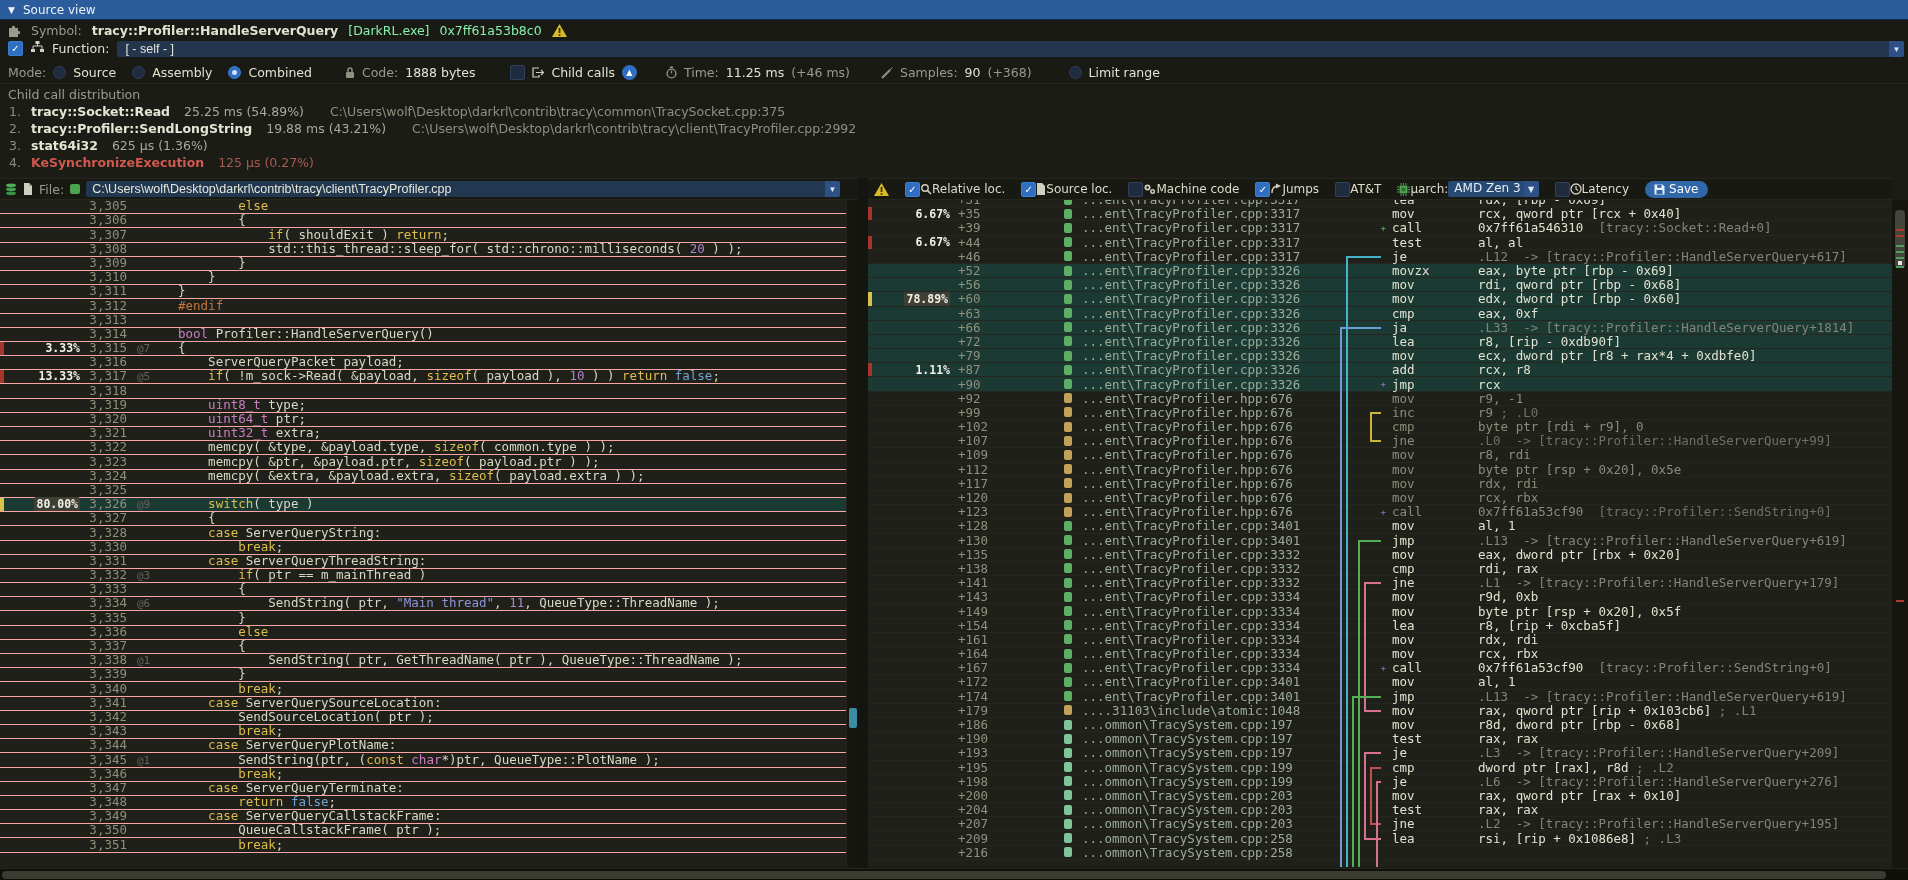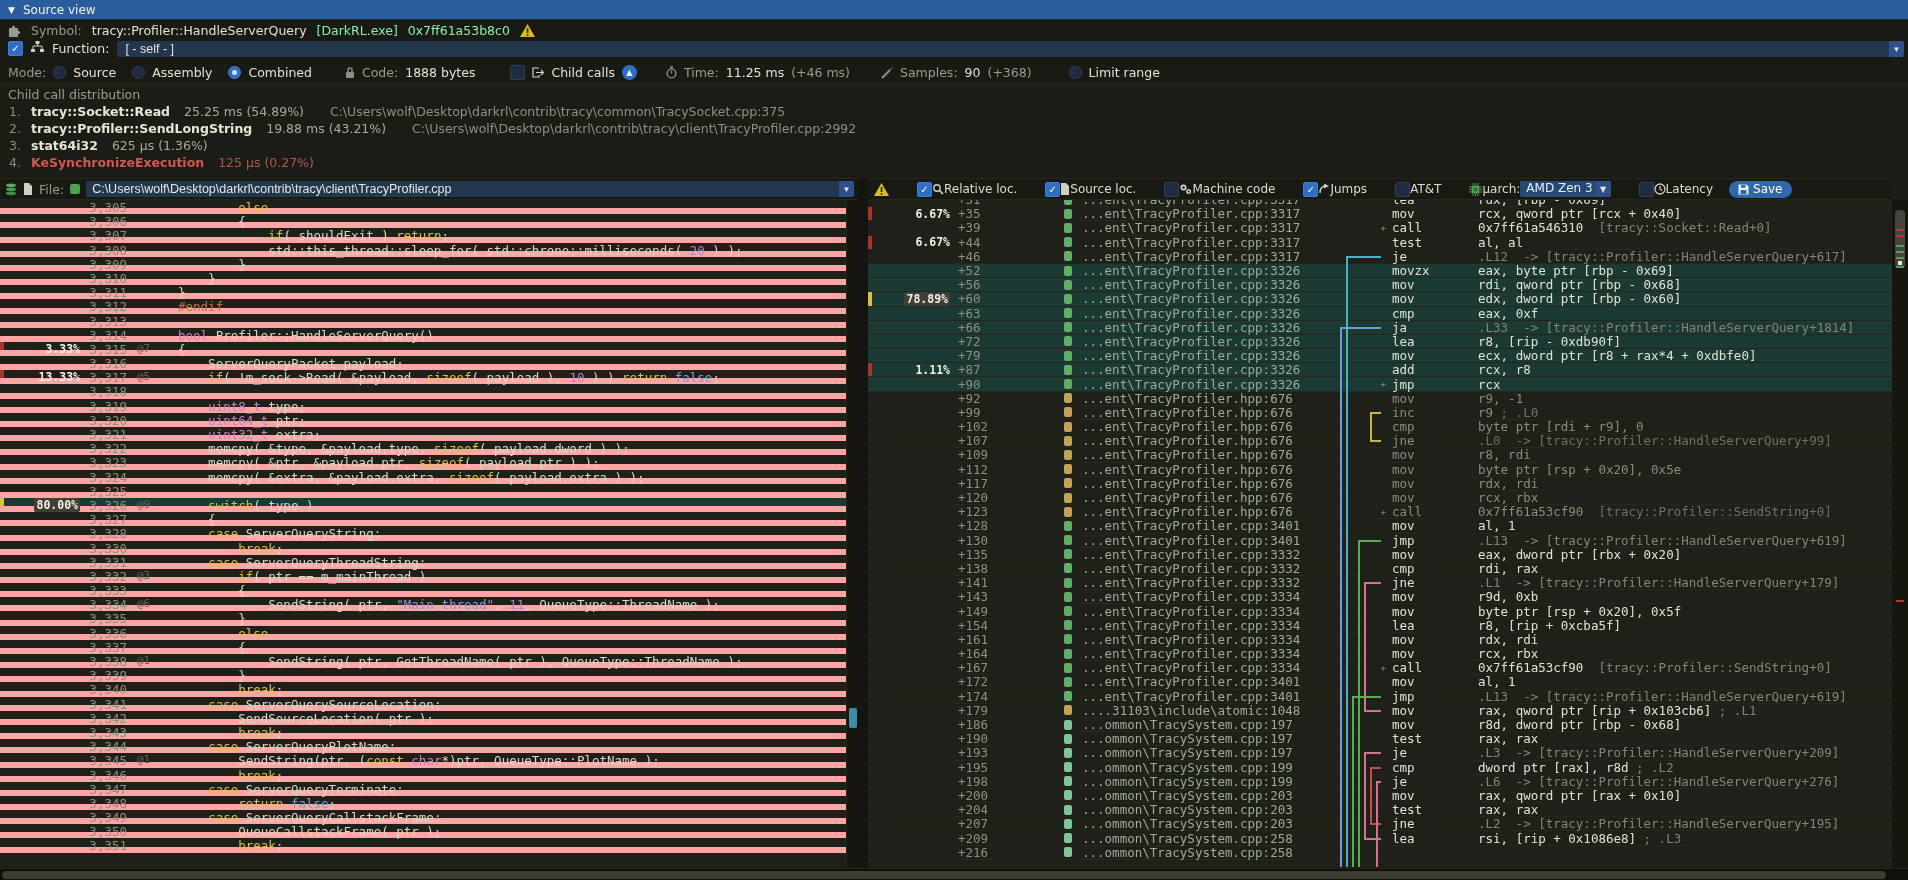--- a/index.html
+++ b/index.html
@@ -47,34 +47,34 @@
   .ctime{color:#a9a99a;margin-left:14px}
   .cpath{color:#8f8f80;margin-left:26px}
   .crow.alert .cname{color:#d0594f;font-weight:bold}
   .crow.alert .ctime{color:#a85a52}
 
   
   #filebar{position:absolute;left:0;top:178px;width:858px;height:22px;background:#191913;
            display:flex;align-items:center;gap:6px;padding-left:5px;box-sizing:border-box;
            border-top:1px solid #26261f;border-bottom:1px solid #26261f}
   #file-combo{flex:1;height:16px;background:#223750;border-radius:2px;display:flex;align-items:center;
-              padding-left:6px;color:#e8e8da;position:relative;margin-right:4px;font-size:12.5px}
+              padding-left:6px;color:#e8e8da;position:relative;margin-right:18px;font-size:12.5px}
   .swatch{width:10px;height:10px;border-radius:2px;background:#4da24d;flex:none}
   #asmtoolbar{position:absolute;left:868px;top:178px;width:1024px;height:22px;background:#191913;
               display:flex;align-items:center;gap:6px;padding-left:6px;box-sizing:border-box;
               border-top:1px solid #26261f;border-bottom:1px solid #26261f;font-size:12px;color:#dcdccc}
-  .tgroup{display:flex;align-items:center;margin-left:22px}
+  .tgroup{display:flex;align-items:center;margin-left:10px}
   #uarch-select{height:16px;background:#264a74;border-radius:2px;display:flex;
                 padding:0 18px 0 6px;color:#e8eef6;position:relative}
   #save-btn{height:17px;background:#2f67a9;border-radius:9px;display:flex;align-items:center;gap:4px;
             padding:0 9px;color:#fff;margin-left:10px}
 
   
   #srcpanel{position:absolute;left:0;top:200px;width:846px;height:667px;background:#20201a;overflow:hidden}
-  .srow{height:14.19px;box-sizing:border-box;border-bottom:6px solid #fca5a5;display:flex;align-items:flex-start;
+  .srow{height:14.19px;box-sizing:border-box;border-bottom:1px solid #fca5a5;display:flex;align-items:flex-end;
         font-family:"DejaVu Sans Mono","Liberation Mono",monospace;font-size:12.5px;white-space:pre}
   .srow.hl{background:#1b3a33}
   .sbar{width:4px;align-self:stretch;flex:none}
   .spct{width:76px;text-align:right;font-weight:bold;color:#f0f0e6;font-size:11.5px;flex:none}
   .spct .hot{background:#3f3f36;border-radius:2px;padding:0 2px}
   .slno{width:47px;text-align:right;color:#8f8f7d;flex:none}
   .smrk{width:34px;padding-left:10px;color:#63635a;font-size:11px;flex:none}
   .scode{padding-left:7px}
   .c-d{color:#d8d8c6}.c-k{color:#dcbe4e}.c-t{color:#c97fc2}.c-s{color:#8d93d6}
   .c-n{color:#ad85cc}.c-p{color:#c3763f}.c-v{color:#6fa3d3}
@@ -120,21 +120,21 @@
   <span>Source view</span>
 </div>
 
 <div id="symbolbar">
   <span>
       <svg width="13" height="12" viewBox="0 0 13 12">
         <path fill="#9a9a8c" d="M1 3h3a1.6 1.6 0 1 1 3 0h3v3a1.6 1.6 0 1 1 0 3v3H1z"></path>
       </svg>
     </span>
   <span class="lbl">Symbol:</span>
-  <span class="val" style="font-weight:normal">tracy::Profiler::HandleServerQuery</span>
+  <span class="val" style="font-weight:bold">tracy::Profiler::HandleServerQuery</span>
   <span class="dimv">[DarkRL.exe]</span>
   <span class="dimv">0x7ff61a53b8c0</span>
   <span>
       <svg width="15" height="13" viewBox="0 0 15 13">
         <path d="M7.5 0 15 13H0Z" fill="#d9bc26"></path>
         <rect x="6.7" y="4" width="1.7" height="5" fill="#332d00"></rect>
         <rect x="6.7" y="10.2" width="1.7" height="1.7" fill="#332d00"></rect>
       </svg>
     </span>
 </div>
@@ -354,21 +354,21 @@
     <div class="srow"><span class="sbar"></span><span class="spct"></span><span class="slno">3,312</span><span class="smrk"></span><span class="scode"><span class="c-p">#endif</span></span></div>
     <div class="srow"><span class="sbar"></span><span class="spct"></span><span class="slno">3,313</span><span class="smrk"></span><span class="scode"></span></div>
     <div class="srow"><span class="sbar"></span><span class="spct"></span><span class="slno">3,314</span><span class="smrk"></span><span class="scode"><span class="c-t">bool</span><span class="c-d"> Profiler::HandleServerQuery()</span></span></div>
     <div class="srow"><span class="sbar" style="background: rgb(168, 53, 44);"></span><span class="spct"><span>3.33%</span></span><span class="slno">3,315</span><span class="smrk">@7</span><span class="scode"><span class="c-d">{</span></span></div>
     <div class="srow"><span class="sbar"></span><span class="spct"></span><span class="slno">3,316</span><span class="smrk"></span><span class="scode"><span class="c-d">    ServerQueryPacket payload;</span></span></div>
     <div class="srow"><span class="sbar" style="background: rgb(168, 53, 44);"></span><span class="spct"><span>13.33%</span></span><span class="slno">3,317</span><span class="smrk">@5</span><span class="scode"><span class="c-d">    </span><span class="c-k">if</span><span class="c-d">( !m_sock-&gt;Read( &amp;payload, </span><span class="c-k">sizeof</span><span class="c-d">( payload ), </span><span class="c-n">10</span><span class="c-d"> ) ) </span><span class="c-k">return</span><span class="c-d"> </span><span class="c-v">false</span><span class="c-d">;</span></span></div>
     <div class="srow"><span class="sbar"></span><span class="spct"></span><span class="slno">3,318</span><span class="smrk"></span><span class="scode"></span></div>
     <div class="srow"><span class="sbar"></span><span class="spct"></span><span class="slno">3,319</span><span class="smrk"></span><span class="scode"><span class="c-d">    </span><span class="c-t">uint8_t</span><span class="c-d"> type;</span></span></div>
     <div class="srow"><span class="sbar"></span><span class="spct"></span><span class="slno">3,320</span><span class="smrk"></span><span class="scode"><span class="c-d">    </span><span class="c-t">uint64_t</span><span class="c-d"> ptr;</span></span></div>
     <div class="srow"><span class="sbar"></span><span class="spct"></span><span class="slno">3,321</span><span class="smrk"></span><span class="scode"><span class="c-d">    </span><span class="c-t">uint32_t</span><span class="c-d"> extra;</span></span></div>
-    <div class="srow"><span class="sbar"></span><span class="spct"></span><span class="slno">3,322</span><span class="smrk"></span><span class="scode"><span class="c-d">    memcpy( &amp;type, &amp;payload.type, </span><span class="c-k">sizeof</span><span class="c-d">( payload.dword ) );</span></span></div>
+    <div class="srow"><span class="sbar"></span><span class="spct"></span><span class="slno">3,322</span><span class="smrk"></span><span class="scode"><span class="c-d">    memcpy( &amp;type, &amp;payload.type, </span><span class="c-k">sizeof</span><span class="c-d">( common.type ) );</span></span></div>
     <div class="srow"><span class="sbar"></span><span class="spct"></span><span class="slno">3,323</span><span class="smrk"></span><span class="scode"><span class="c-d">    memcpy( &amp;ptr, &amp;payload.ptr, </span><span class="c-k">sizeof</span><span class="c-d">( payload.ptr ) );</span></span></div>
     <div class="srow"><span class="sbar"></span><span class="spct"></span><span class="slno">3,324</span><span class="smrk"></span><span class="scode"><span class="c-d">    memcpy( &amp;extra, &amp;payload.extra, </span><span class="c-k">sizeof</span><span class="c-d">( payload.extra ) );</span></span></div>
     <div class="srow"><span class="sbar"></span><span class="spct"></span><span class="slno">3,325</span><span class="smrk"></span><span class="scode"></span></div>
     <div class="srow hl"><span class="sbar" style="background: rgb(214, 193, 74);"></span><span class="spct"><span class="hot">80.00%</span></span><span class="slno">3,326</span><span class="smrk">@9</span><span class="scode"><span class="c-d">    </span><span class="c-k">switch</span><span class="c-d">( type )</span></span></div>
     <div class="srow"><span class="sbar"></span><span class="spct"></span><span class="slno">3,327</span><span class="smrk"></span><span class="scode"><span class="c-d">    {</span></span></div>
     <div class="srow"><span class="sbar"></span><span class="spct"></span><span class="slno">3,328</span><span class="smrk"></span><span class="scode"><span class="c-d">    </span><span class="c-k">case</span><span class="c-d"> ServerQueryString:</span></span></div>
     <div class="srow"><span class="sbar"></span><span class="spct"></span><span class="slno">3,330</span><span class="smrk"></span><span class="scode"><span class="c-d">        </span><span class="c-k">break</span><span class="c-d">;</span></span></div>
     <div class="srow"><span class="sbar"></span><span class="spct"></span><span class="slno">3,331</span><span class="smrk"></span><span class="scode"><span class="c-d">    </span><span class="c-k">case</span><span class="c-d"> ServerQueryThreadString:</span></span></div>
     <div class="srow"><span class="sbar"></span><span class="spct"></span><span class="slno">3,332</span><span class="smrk">@3</span><span class="scode"><span class="c-d">        </span><span class="c-k">if</span><span class="c-d">( ptr == m_mainThread )</span></span></div>
     <div class="srow"><span class="sbar"></span><span class="spct"></span><span class="slno">3,333</span><span class="smrk"></span><span class="scode"><span class="c-d">        {</span></span></div>

